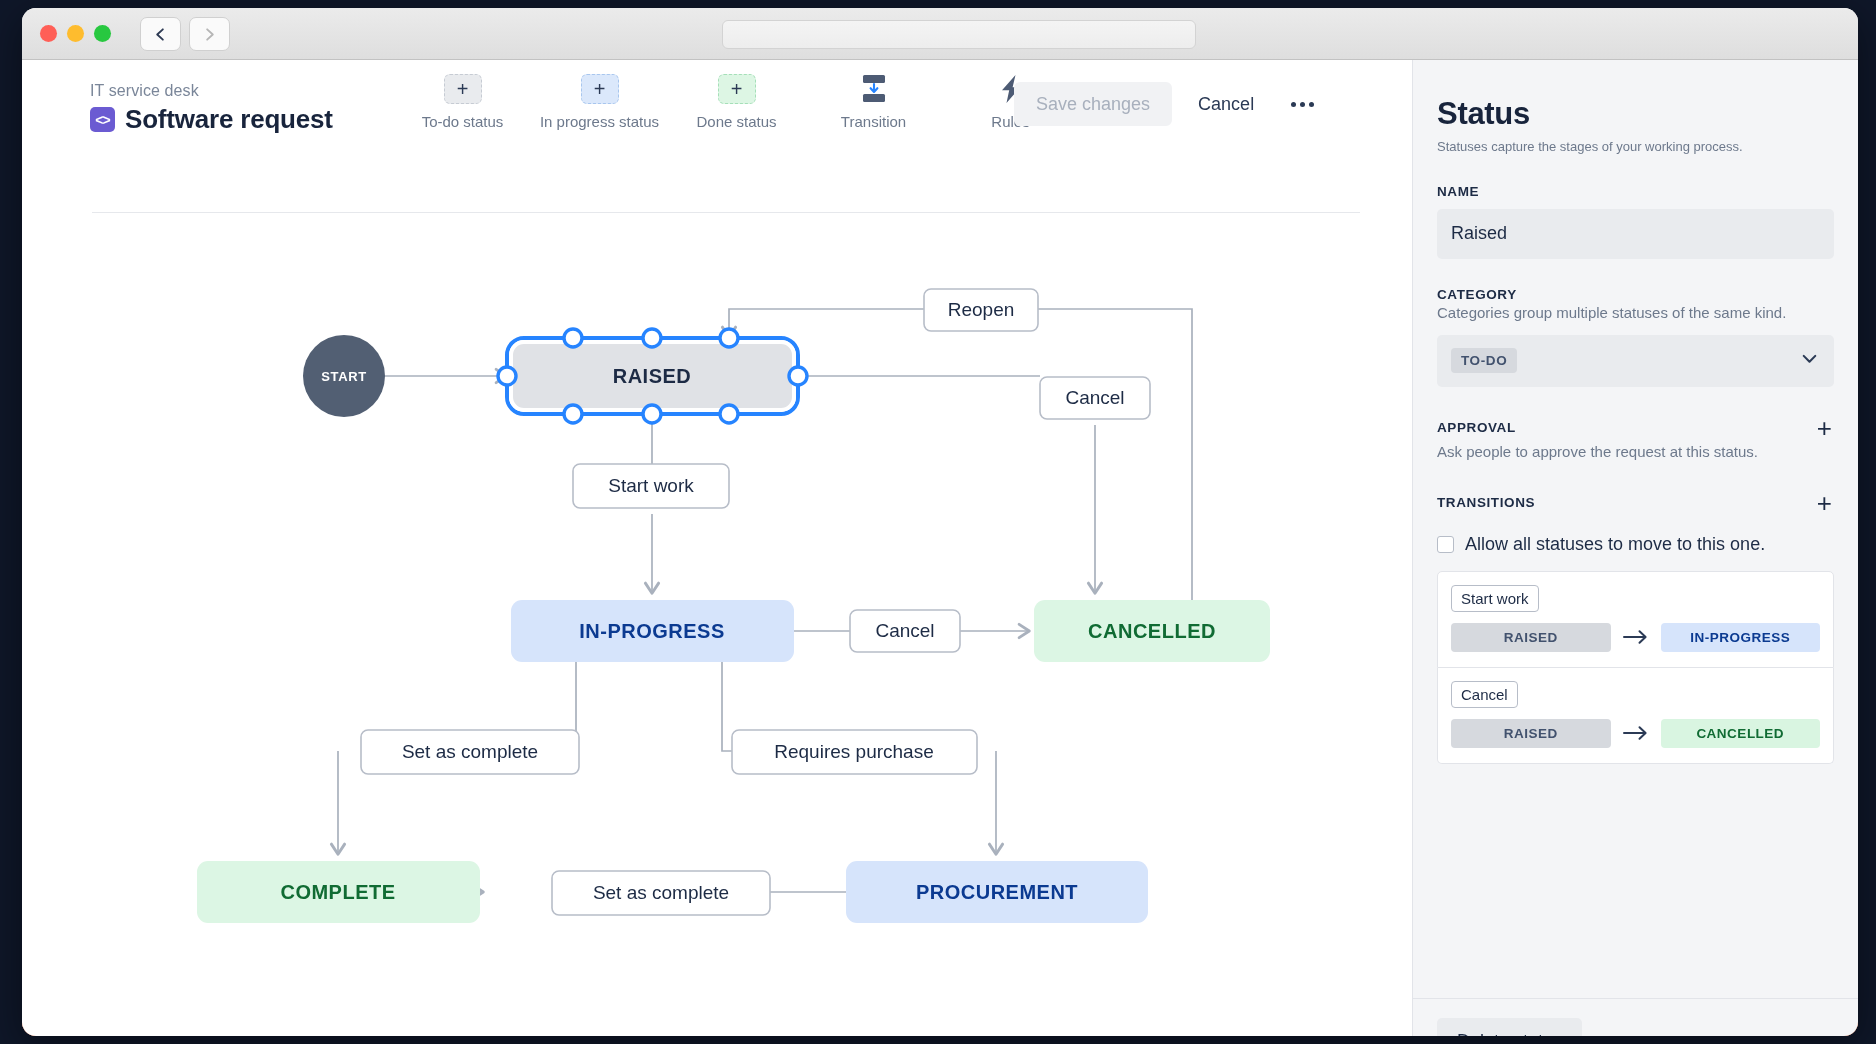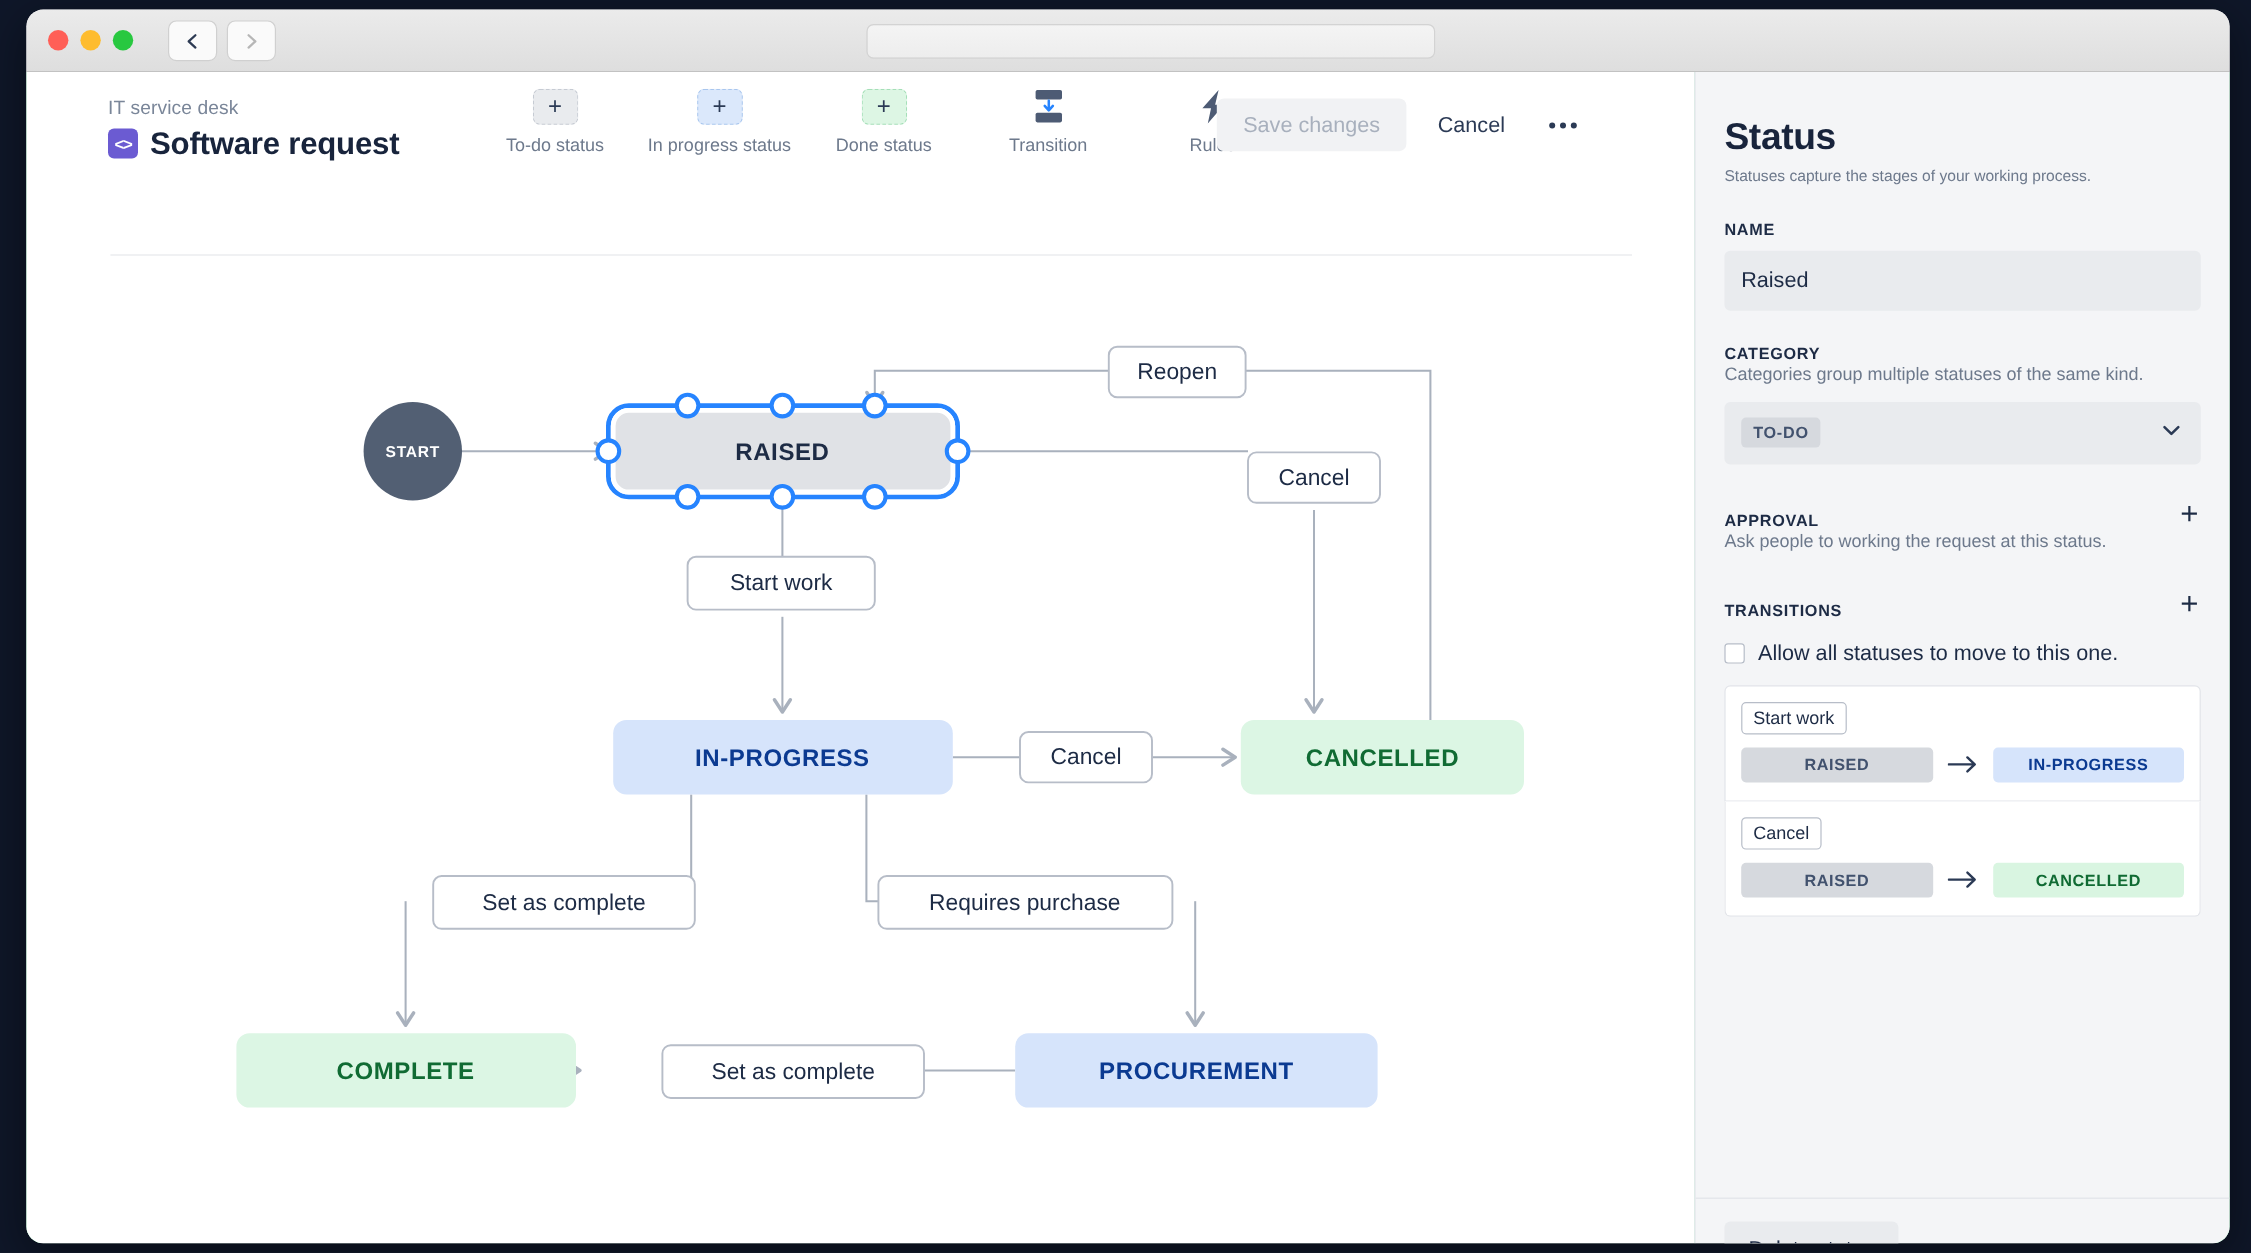--- a/index.html
+++ b/index.html
@@ -54,21 +54,21 @@
     width: 474px; height: 29px;
     background: linear-gradient(#f4f4f4, #ededed);
     border: 1px solid #d3d3d3;
     border-radius: 6px;
   }
 
   
   .app {
     position: relative;
     height: 976px;
-    background: #86efac;
+    background: #c2410c;
     display: flex;
   }
 
   
   .main {
     position: relative;
     width: 1390px;
     height: 976px;
     background: #ffffff;
   }
@@ -198,21 +198,21 @@
     justify-content: center;
   }
   .cat-chip {
     background: #d6d9de;
     color: #42526e;
     font-size: 13.5px; font-weight: 700; letter-spacing: .6px;
     padding: 5px 10px; border-radius: 4px;
   }
   .chev { margin-left: auto; }
 
-  .sect-head { display: flex; align-items: flex-end; }
+  .sect-head { display: flex; align-items: center; }
   .plus-btn {
     margin-left: auto;
     background: none; border: none; cursor: pointer;
     font-size: 26px; line-height: 1; color: #1d2b45; font-weight: 300;
     padding: 0 2px;
   }
 
   .allow-row { margin-top: 18px; display: flex; align-items: center; gap: 11px; cursor: pointer; }
   .cbox {
     width: 17px; height: 17px;
@@ -480,21 +480,21 @@
             <svg width="21" height="21" viewBox="0 0 20 20" fill="none">
               <path d="M4.5 7.5L10 13l5.5-5.5" stroke="#2b3a55" stroke-width="2" stroke-linecap="round" stroke-linejoin="round"></path>
             </svg>
           </span>
         </div>
 
         <div class="sect-head">
           <div class="p-sectlabel">APPROVAL</div>
           <button class="plus-btn" style="margin-top:28px">+</button>
         </div>
-        <div class="p-hint">Ask people to working the request at this status.</div>
+        <div class="p-hint">Ask people to approve the request at this status.</div>
 
         <div class="sect-head">
           <div class="p-sectlabel">TRANSITIONS</div>
           <button class="plus-btn" style="margin-top:28px">+</button>
         </div>
 
         <div class="allow-row">
           <span class="cbox"></span>
           <span class="allow-label">Allow all statuses to move to this one.</span>
         </div>

